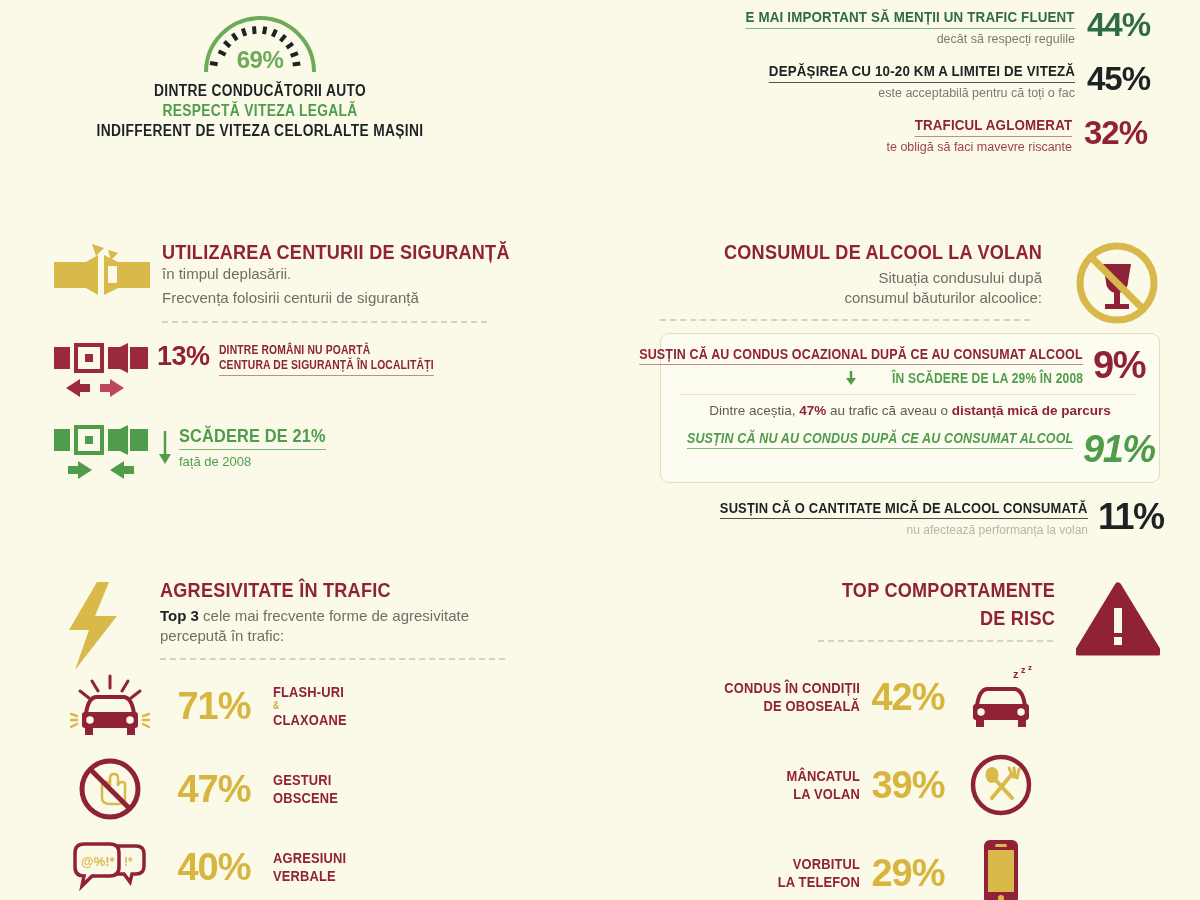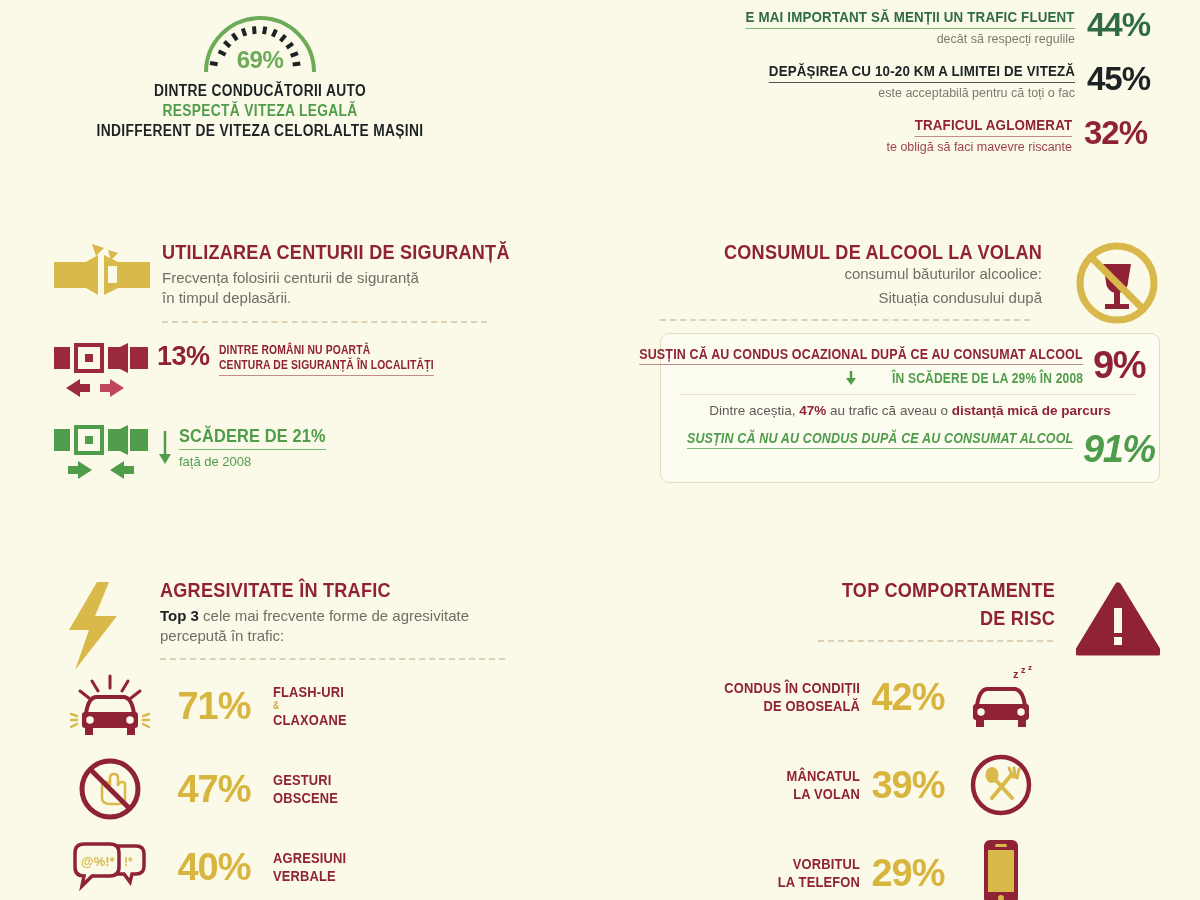--- a/index.html
+++ b/index.html
@@ -177,22 +177,22 @@
         <svg width="100" height="62" viewBox="0 0 100 62">
           <path d="M2 18 h32 l12 -7 v40 l-12 -7 H2 z" fill="#d8b94a"></path>
           <path d="M98 18 H66 l-14 -7 v40 l14 -7 h32 z" fill="#d8b94a"></path>
           <rect x="56" y="22" width="9" height="17" fill="#fbf9e8"></rect>
           <path d="M40 0 l12 4 -8 8 z" fill="#d8b94a"></path>
           <path d="M56 6 l10 3 -7 7 z" fill="#d8b94a"></path>
         </svg>
       </div>
       <div class="head">
         <div class="sec-title cond c-red">UTILIZAREA CENTURII DE SIGURANȚĂ</div>
+        <div class="sec-sub">în timpul deplasării.</div>
         <div class="sec-sub" style="margin-top:4px;">Frecvența folosirii centurii de siguranță</div>
-        <div class="sec-sub">în timpul deplasării.</div>
       </div>
       <div class="rowdash dashed"></div>
     </div>
 
     <div class="sb-row">
       <div class="sb-ico">
         <svg width="100" height="56" viewBox="0 0 100 56">
           <rect x="2" y="4" width="16" height="22" fill="#9b2b3c"></rect>
           <rect x="24" y="2" width="26" height="26" fill="none" stroke="#9b2b3c" stroke-width="4"></rect>
           <rect x="33" y="11" width="8" height="8" fill="#9b2b3c"></rect>
@@ -240,22 +240,22 @@
         <svg width="86" height="86" viewBox="0 0 86 86">
           <circle cx="43" cy="43" r="37" fill="none" stroke="#d9b84b" stroke-width="7"></circle>
           <path d="M29 24 h28 l-3 18 a11 11 0 0 1 -22 0 z" fill="#8f2236"></path>
           <rect x="40" y="52" width="6" height="14" fill="#8f2236"></rect>
           <rect x="31" y="64" width="24" height="5" fill="#8f2236"></rect>
           <line x1="17" y1="17" x2="69" y2="69" stroke="#d9b84b" stroke-width="7"></line>
         </svg>
       </div>
       <div class="al-head">
         <div class="sec-title cond r c-red">CONSUMUL DE ALCOOL LA VOLAN</div>
+        <div class="sec-sub" style="margin-top:4px;">Situația condusului după</div>
         <div class="sec-sub">consumul băuturilor alcoolice:</div>
-        <div class="sec-sub" style="margin-top:4px;">Situația condusului după</div>
       </div>
       <div class="dashed" style="margin-top:10px; width:370px;"></div>
     </div>
 
     <div class="al-box">
       <div class="al-line">
         <div class="al-txt">
           <div class="cond r c-red ul-red" style="font-size:14.5px; padding-bottom:2px;">SUSȚIN CĂ AU CONDUS OCAZIONAL DUPĂ CE AU CONSUMAT ALCOOL</div>
           <div style="display:flex;align-items:center;justify-content:flex-end;margin-top:5px;">
             <svg width="12" height="14" viewBox="0 0 12 14" style="margin-right:4px;">
@@ -275,20 +275,27 @@
       </div>
 
       <div class="al-line" style="margin-top:12px;font-style:italic;">
         <div class="al-txt">
           <div class="cond r c-green ul-green" style="font-size:14.5px; padding-bottom:2px;">SUSȚIN CĂ NU AU CONDUS DUPĂ CE AU CONSUMAT ALCOOL</div>
         </div>
         <div class="al-pct big-pct c-green" style="font-size:38px;width:62px;">91%</div>
       </div>
     </div>
 
+    <div class="al-line" style="margin-top:16px;">
+      <div class="al-txt">
+        <div class="cond r c-dark ul-dark" style="font-size:15px; padding-bottom:2px;">SUSȚIN CĂ O CANTITATE MICĂ DE ALCOOL CONSUMATĂ</div>
+        <div class="c-grayl" style="font-size:12px; margin-top:4px;">nu afectează performanța la volan</div>
+      </div>
+      <div class="al-pct big-pct c-dark" style="font-size:36px;width:62px;">11%</div>
+    </div>
   </div>
 
   <div class="abs" id="aggr">
     <div style="position:relative;">
       <div class="abs" style="left:6px; top:2px;">
         <svg width="62" height="92" viewBox="0 0 62 92">
           <path d="M36 2 L8 50 H28 L14 90 L56 36 H34 L48 2 z" fill="#d8b94a"></path>
         </svg>
       </div>
       <div class="head">

